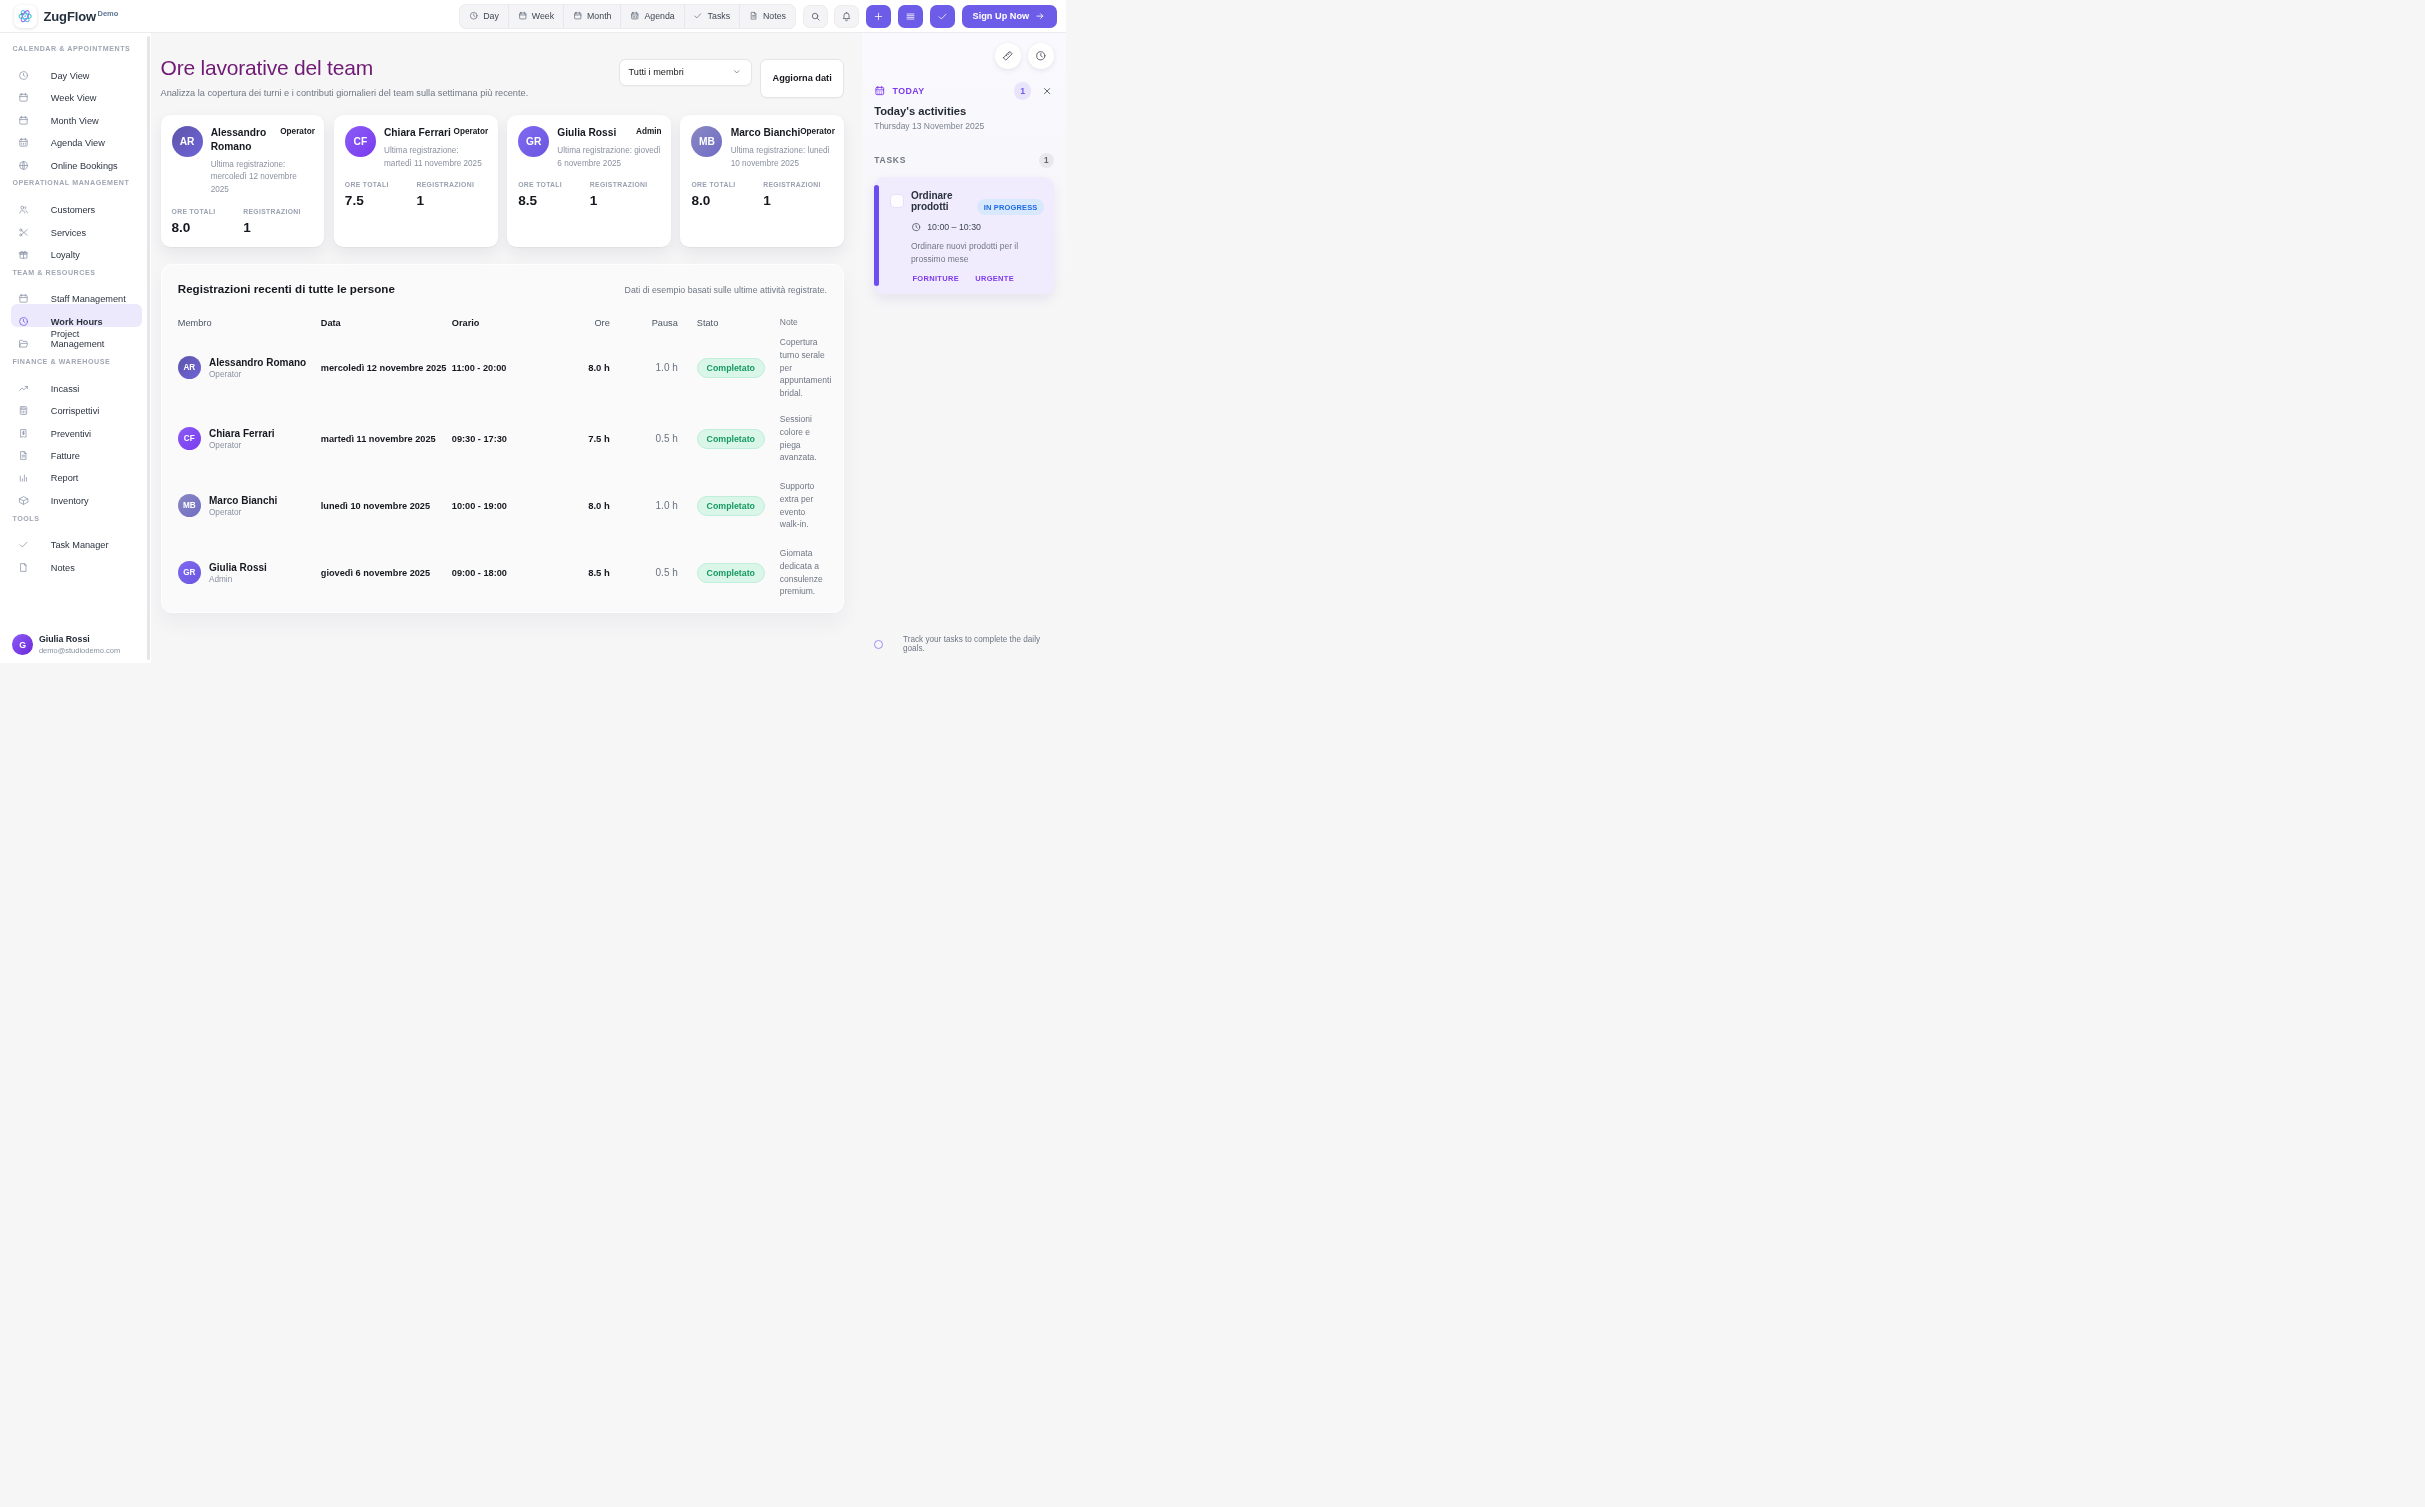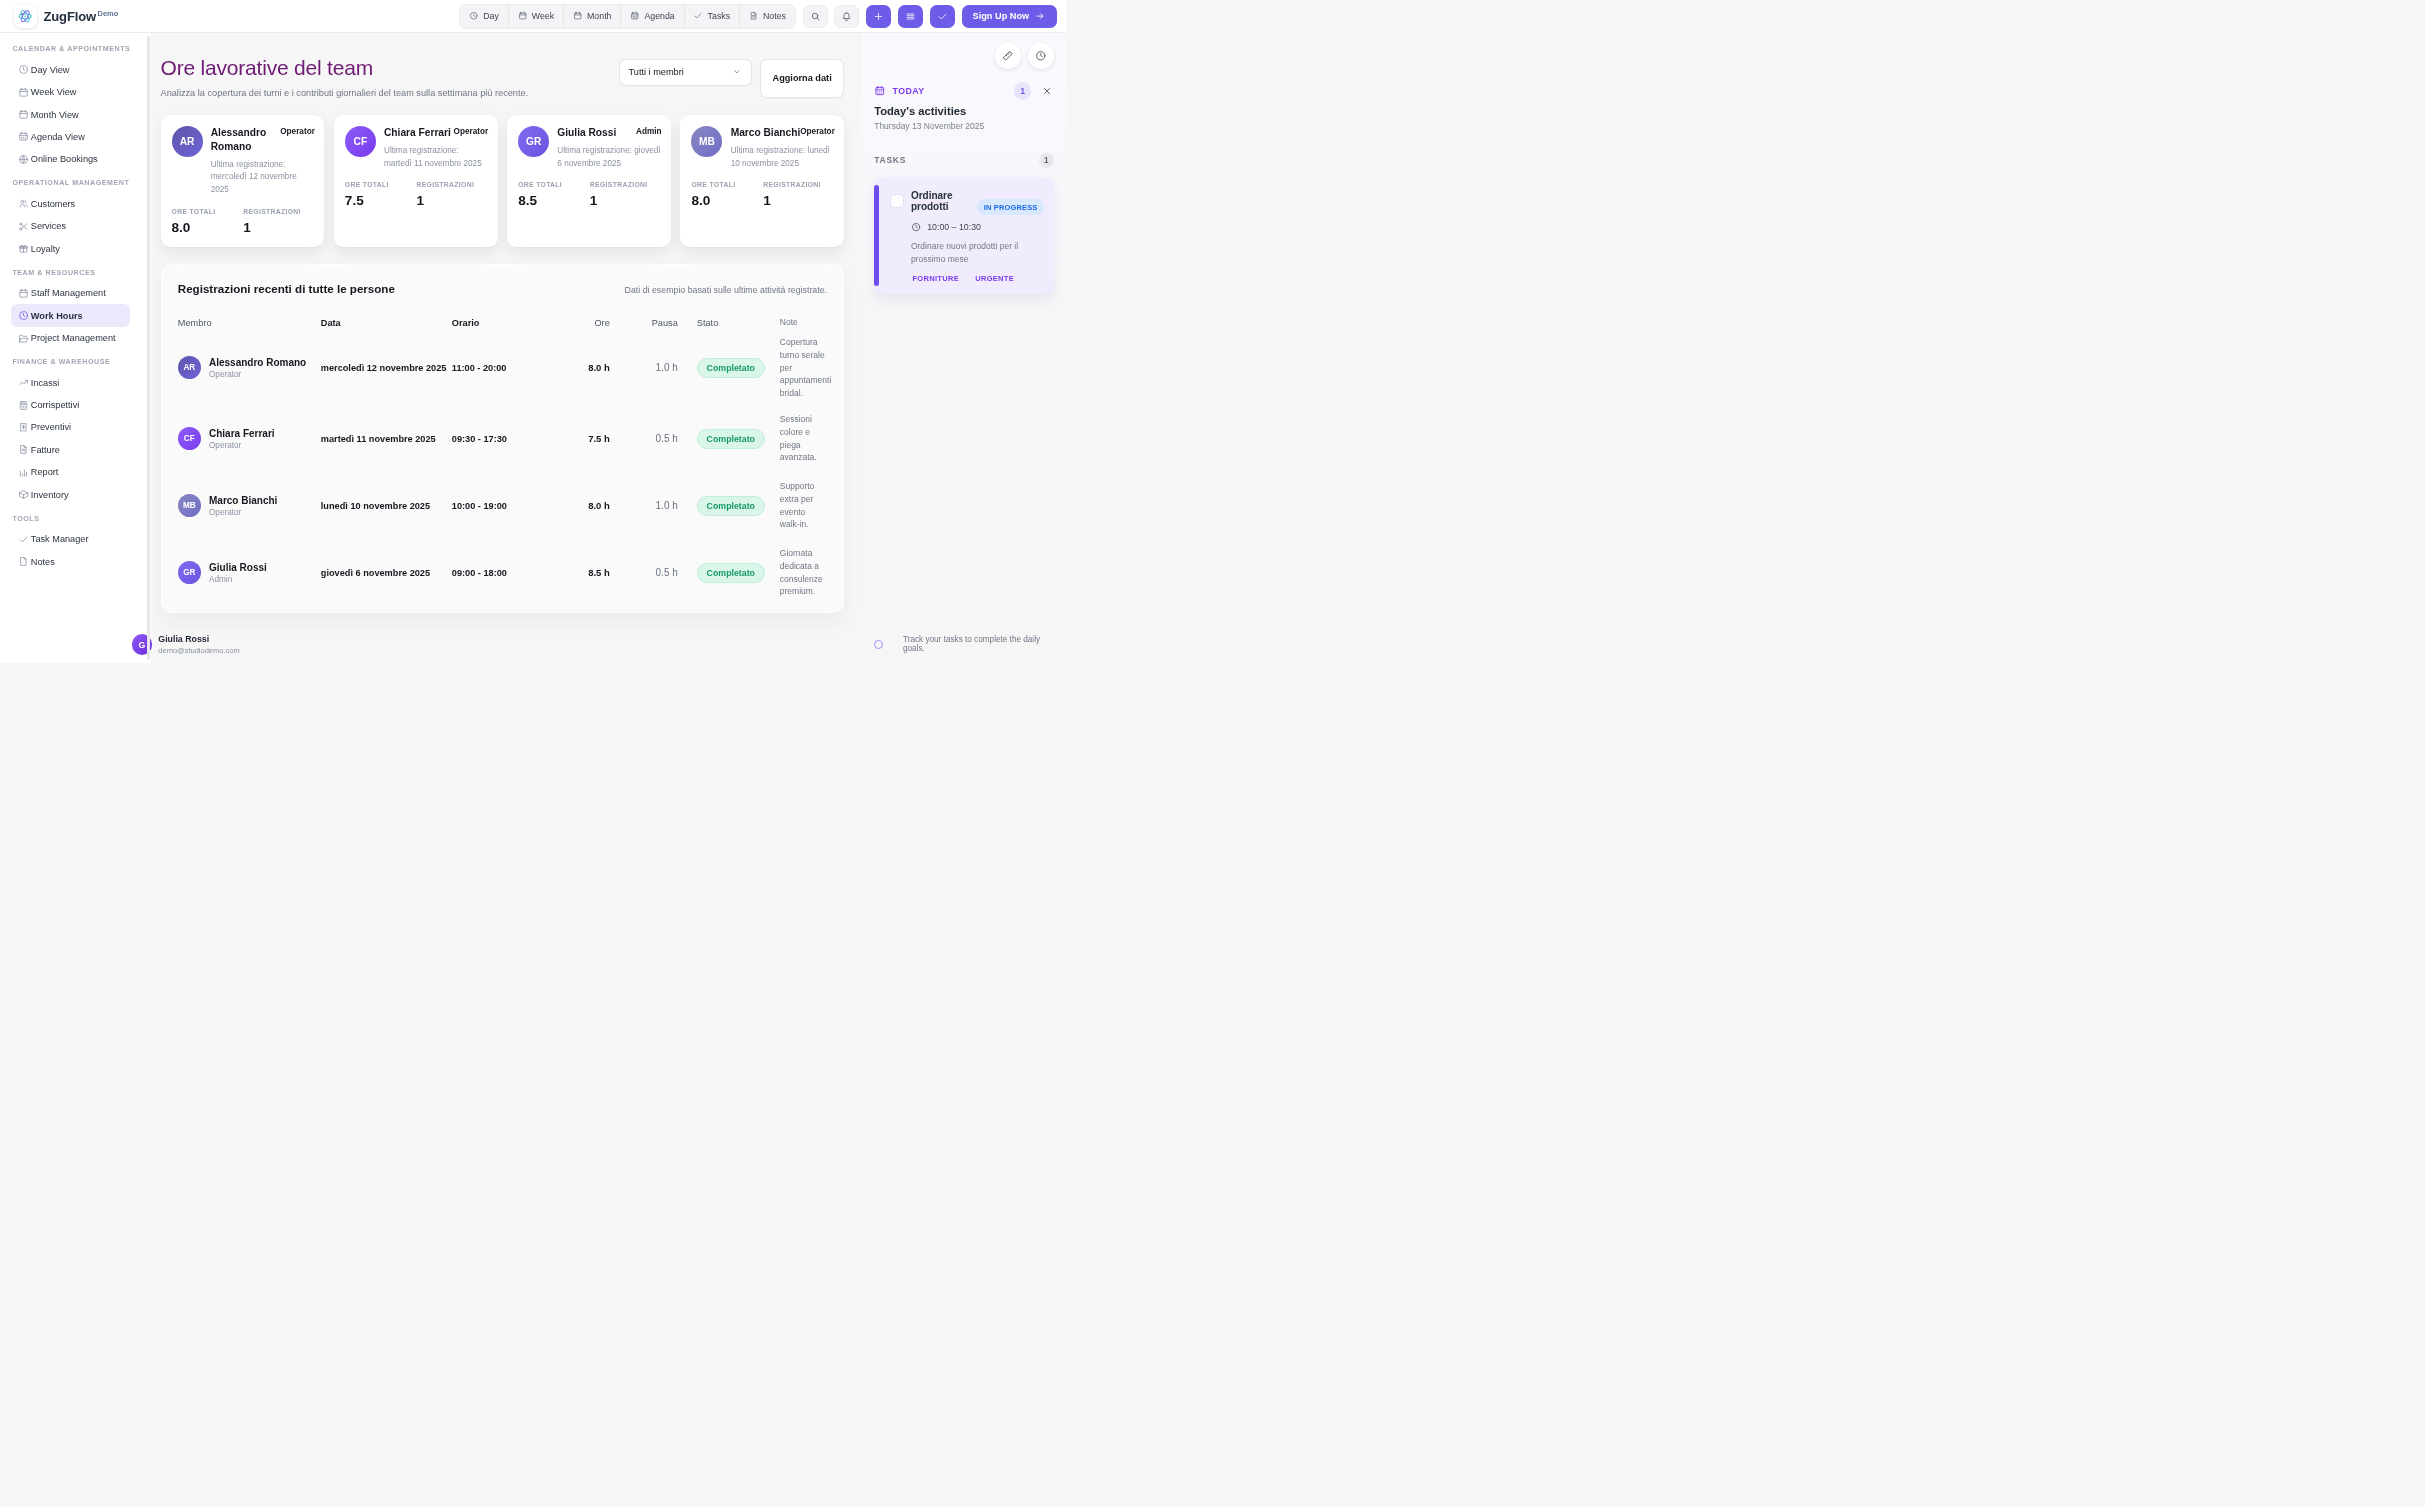--- a/index.html
+++ b/index.html
@@ -22,25 +22,25 @@
   .nav-btn .icn { width:9.5px; height:9.5px; color:#5a6372; }
   .tool-btn { width:25px; height:23px; border-radius:6.8px; background:#f4f4f6; border:0.7px solid #ececef; display:flex; align-items:center; justify-content:center; color:#4b5563; }
   .accent-btn { width:25px; height:23px; border-radius:6.8px; background:var(--accent); border:none; color:#fff; display:flex; align-items:center; justify-content:center; }
   .signup-btn { height:23px; border-radius:6.8px; background:var(--accent); border:none; color:#fff; display:flex; align-items:center; gap:6.1px; padding:0 11px; font-size:9.2px; font-weight:700; }
   .signup-btn .icn { width:10.2px; height:10.2px; }
 
   
   .app { display:flex; height:630px; }
 
   
-  .sidebar { width:151px; background:#fff; padding:9.5px 9.5px 6.8px 11px; display:flex; flex-direction:row; position:relative; flex:none; }
+  .sidebar { width:151px; background:#fff; padding:9.5px 9.5px 6.8px 11px; display:flex; flex-direction:column; position:relative; flex:none; }
   .sidebar-scroll { position:absolute; right:0.7px; top:2.7px; bottom:2.7px; width:3.4px; border-radius:2px; background:#e6e6e9; }
   .sec-label { font-size:7.1px; font-weight:700; letter-spacing:.08em; color:#a0a6b3; margin:8.8px 0 5.4px 1.4px; white-space:nowrap; }
   .sec-label:first-child { margin-top:2.7px; }
-  .side-item { display:flex; align-items:center; gap:2px; height:22.4px; padding:0 6.8px; border-radius:6.1px; font-size:9.2px; color:#2b3340; }
+  .side-item { display:flex; align-items:flex-end; gap:22px; height:22.4px; padding:0 6.8px; border-radius:6.1px; font-size:9.2px; color:#2b3340; }
   .side-item .icn { color:#8d95a8; }
   .side-item.active { background:#ede9fc; }
   .side-item.active .icn { color:var(--accent); }
   .side-item.active span { font-weight:600; }
   .side-user { margin-top:auto; display:flex; align-items:center; gap:6.1px; padding:4.1px 1.4px 1.4px; }
   .av { border-radius:50%; color:#fff; display:flex; align-items:center; justify-content:center; flex:none; font-weight:600; }
   .side-user .av { width:20.4px; height:20.4px; font-size:8.8px; }
   .su-name { font-size:8.8px; font-weight:700; color:#222a36; }
   .su-email { font-size:7.5px; color:#8a93a1; margin-top:1.4px; }
 

